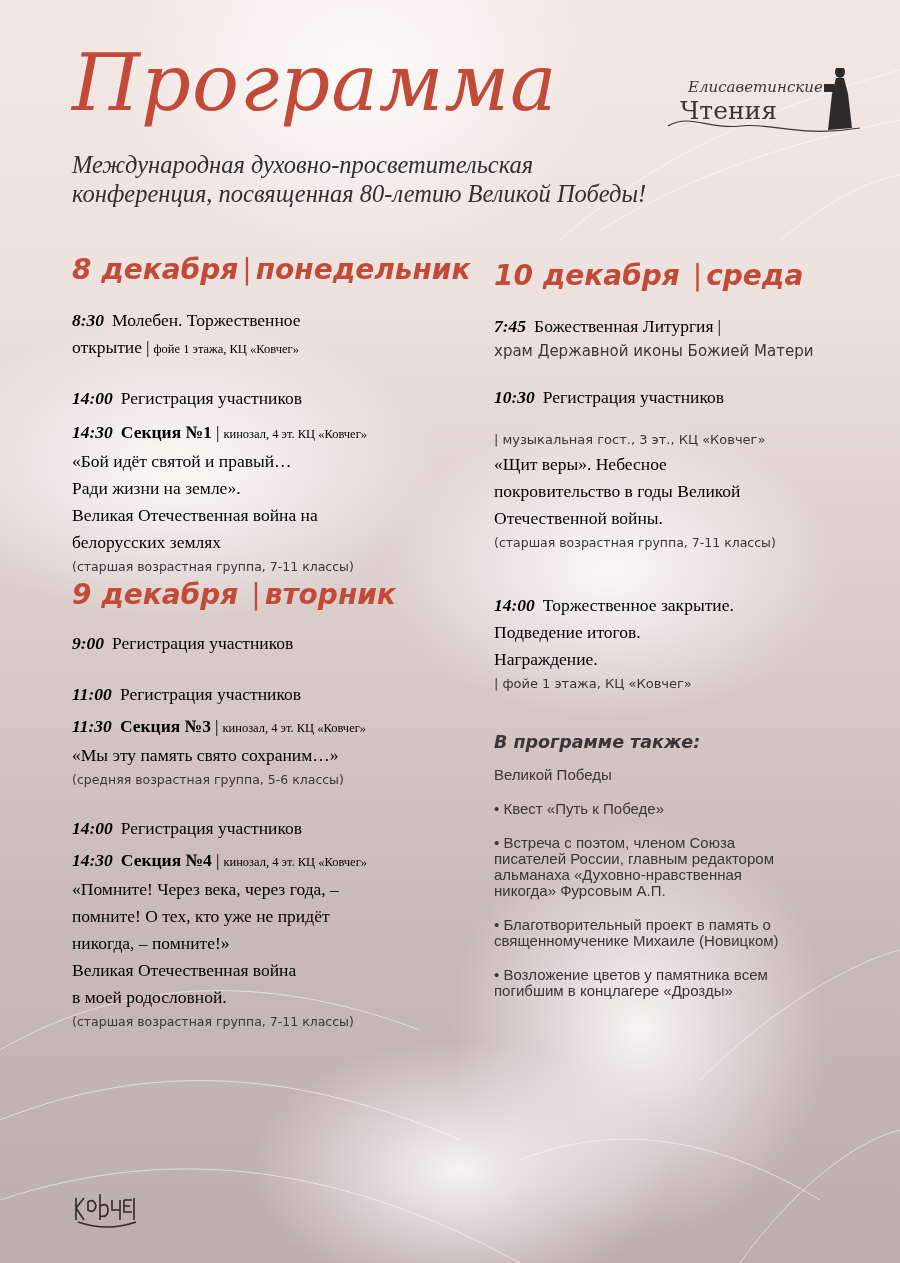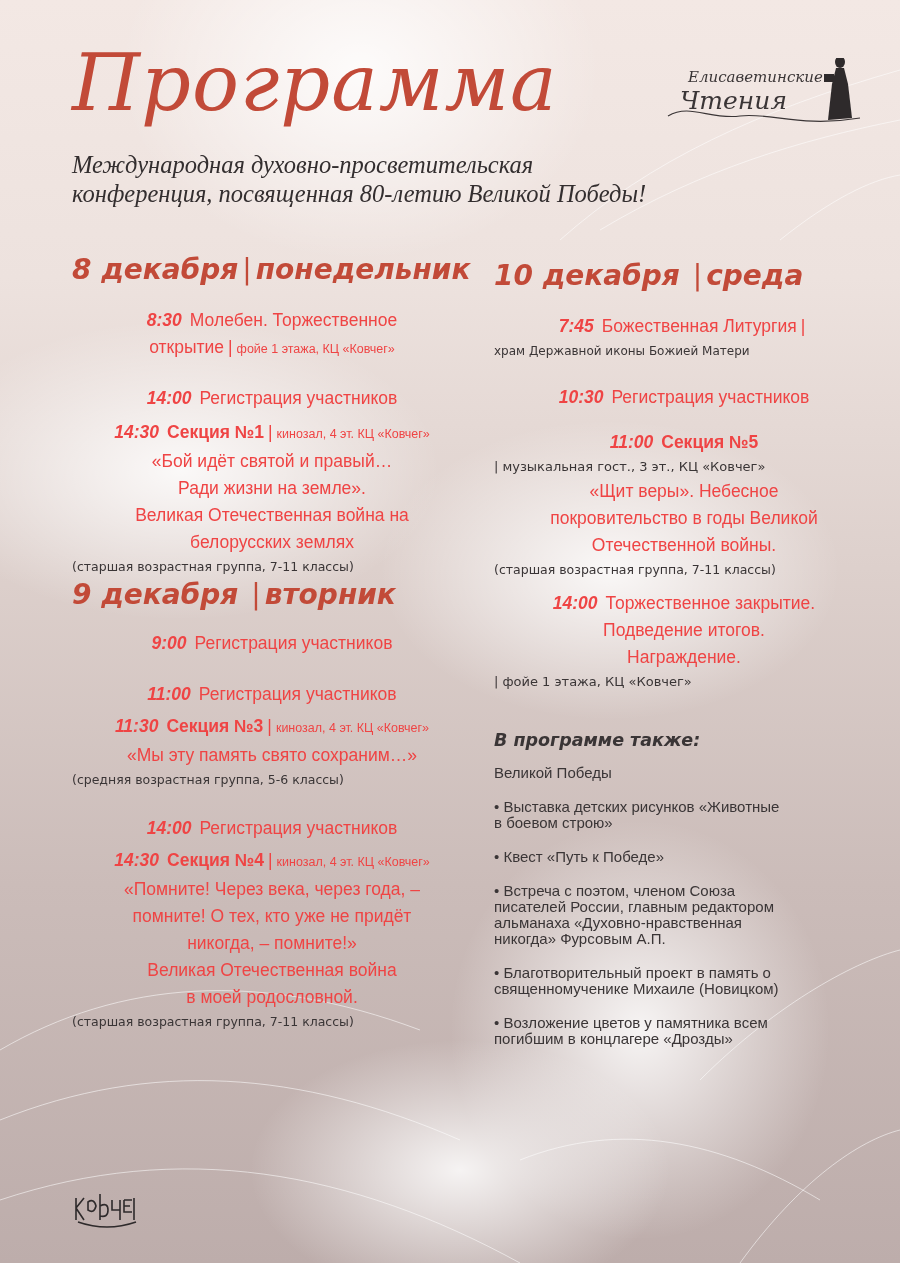--- a/index.html
+++ b/index.html
@@ -10,43 +10,43 @@
       background: linear-gradient(180deg, #f3e8e4 0%, #ede2de 22%, #ddd0cc 45%, #cbbcb9 70%, #bdadab 100%);
     }
     .cloud { position: absolute; border-radius: 50%; background: radial-gradient(closest-side, rgba(255,255,255,0.85), rgba(255,255,255,0)); pointer-events: none; }
     .feathers { position: absolute; left: 0; top: 0; width: 900px; height: 1263px; pointer-events: none; }
 
     .title {
       position: absolute; left: 72px; top: 44px;
       font-family: "DejaVu Serif", serif; font-style: italic;
       font-size: 78px; color: #c24a38; letter-spacing: 1px; line-height: 1;
     }
-    .logo { position: absolute; left: 660px; top: 58px; width: 215px; height: 80px; }
+    .logo { position: absolute; left: 660px; top: 68px; width: 215px; height: 80px; }
     .logo .l1 { position: absolute; left: 28px; top: 10px; font-family: "DejaVu Serif", serif; font-style: italic; font-size: 15px; color: #3a3536; }
-    .logo .l2 { position: absolute; left: 20px; top: 28px; font-family: "DejaVu Serif", serif; font-style: italic; font-size: 25px; color: #3a3536; }
+    .logo .l2 { position: absolute; left: 20px; top: 28px; font-family: "DejaVu Serif", serif; font-size: 25px; color: #3a3536; }
     .logo svg { position: absolute; left: 0; top: 0; }
 
     .subtitle {
       position: absolute; left: 72px; top: 150px; width: 760px;
       font-family: Liberation Serif, serif; font-style: italic;
       font-size: 24.5px; line-height: 29px; color: #332e2f;
     }
 
     .col { position: absolute; }
     .col-left { left: 72px; top: 255px; width: 400px; }
     .col-right { left: 494px; top: 261px; width: 380px; }
 
     .day-head {
       font-family: "DejaVu Sans", sans-serif; font-style: italic; font-weight: bold;
       font-size: 28px; color: #c24a38; margin: 0; line-height: 30px;
     }
     .day-head .sep { font-style: normal; font-weight: normal; margin: 0 4px; }
 
     .ev { margin-top: 0; }
-    .line { font-family: Liberation Sans, sans-serif; font-size: 17.5px; line-height: 27px; color: #ef4444; white-space: nowrap; text-align: center; }
+    .line { font-family: Liberation Serif, serif; font-size: 17.5px; line-height: 27px; color: #000000; white-space: nowrap; }
     .time { font-style: italic; font-weight: bold; margin-right: 8px; }
     .section { font-weight: bold; }
     .bar { font-weight: normal; margin: 0 4px; }
     .venue { font-size: 12.5px; }
     .small { font-family: "DejaVu Sans", sans-serif; font-size: 12.5px; line-height: 22px; color: #3a3536; white-space: nowrap; }
 
     .also-head { font-style: italic; font-weight: bold; font-size: 17.5px; color: #3a3536; line-height: 26px; }
     .also-item { font-family: "Liberation Sans", sans-serif; font-size: 15px; line-height: 16px; color: #3a3536; margin-top: 18px; }
 
     .footer { position: absolute; left: 72px; top: 1180px; width: 420px; height: 60px; }
@@ -153,52 +153,47 @@
 </div>
 
 <div class="col col-right">
 
   <div class="day-head">
     <span>10 декабря</span><span class="sep"> |</span><span>среда</span>
   </div>
 
   <div class="ev" style="margin-top:22px;">
     <div class="line"><span class="time">7:45</span><span>Божественная Литургия</span><span class="bar">|</span></div>
-    <div class="small" style="font-size:12px;">храм Державной иконы Божией Матери</div>
+    <div class="small" style="font-size:15px;">храм Державной иконы Божией Матери</div>
   </div>
 
   <div class="ev" style="margin-top:22px;">
     <div class="line"><span class="time">10:30</span><span>Регистрация участников</span></div>
   </div>
 
   <div class="ev" style="margin-top:18px;">
-    <div class="line"><span class="time">11:00</span><span class="section">Секция №5</span></div>
     <div class="small" style="font-size:13px;"><span class="bar" style="margin-left:0;">|</span><span>музыкальная гост., 3 эт., КЦ «Ковчег»</span></div>
     <div class="line">«Щит веры». Небесное</div>
     <div class="line">покровительство в годы Великой</div>
     <div class="line">Отечественной войны.</div>
     <div class="small">(старшая возрастная группа, 7-11 классы)</div>
   </div>
 
-  <div class="ev" style="margin-top:9px;">
+  <div class="ev" style="margin-top:38px;">
     <div class="line"><span class="time">14:00</span><span>Торжественное закрытие.</span></div>
     <div class="line">Подведение итогов.</div>
     <div class="line">Награждение.</div>
     <div class="small" style="font-size:13px;"><span class="bar" style="margin-left:0;">|</span><span>фойе 1 этажа, КЦ «Ковчег»</span></div>
   </div>
 
   <div style="margin-top:34px;">
     <div class="also-head">В программе также:</div>
 
     <div class="also-item" style="margin-top:12px;">
       <div>Великой Победы</div>
-    </div>
-    <div class="also-item">
-      <div>• Выставка детских рисунков «Животные</div>
-      <div>в боевом строю»</div>
     </div>
     <div class="also-item">
       <div>• Квест «Путь к Победе»</div>
     </div>
     <div class="also-item">
       <div>• Встреча с поэтом, членом Союза</div>
       <div>писателей России, главным редактором</div>
       <div>альманаха «Духовно-нравственная</div>
       <div>никогда» Фурсовым А.П.</div>
     </div>

